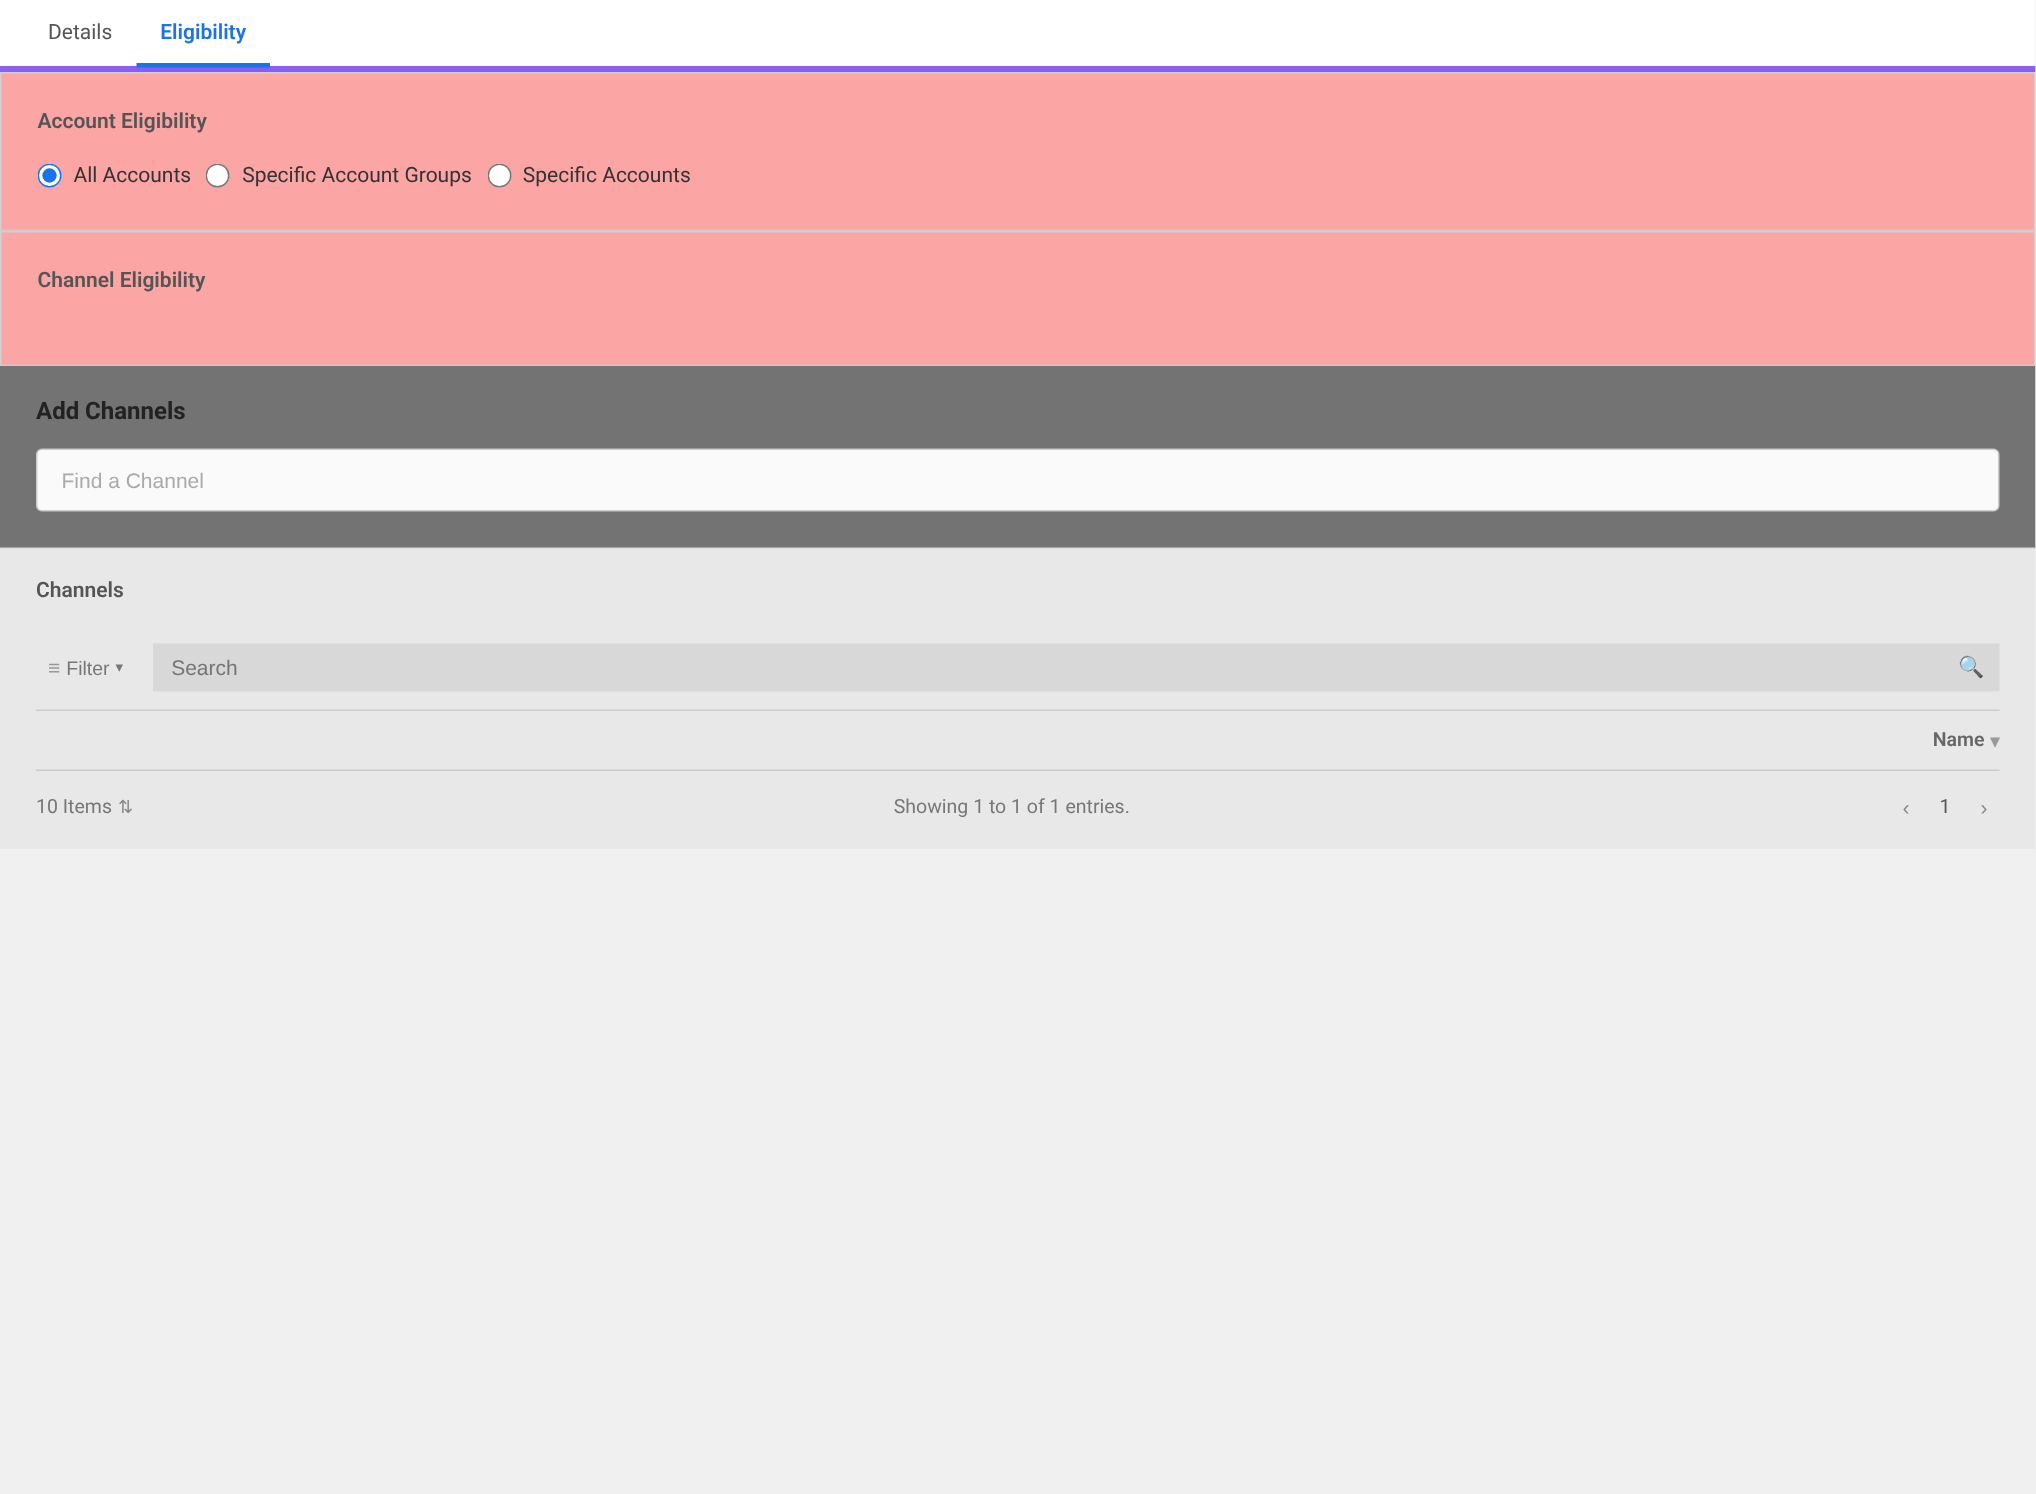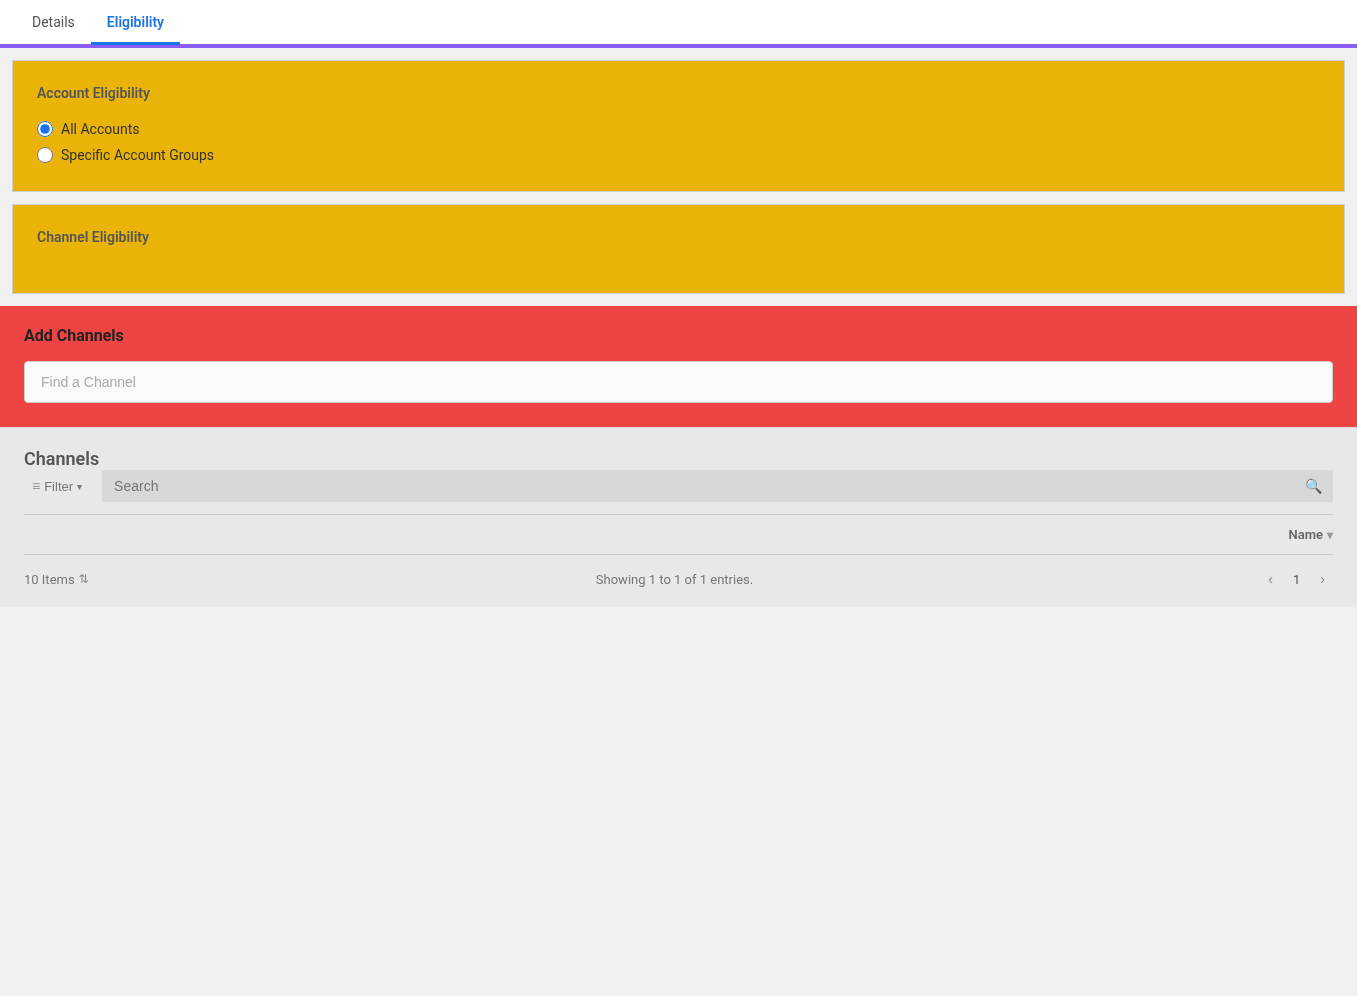--- a/index.html
+++ b/index.html
@@ -28,37 +28,37 @@
       margin-bottom: -1px;
     }
     .tab.active {
       color: #1a73e8;
       border-bottom: 3px solid #1a73e8;
       font-weight: 600;
     }
 
     
     .section-card {
-      background: #eab308;
+      background: #fca5a5;
       border: 1px solid #d0d0d0;
-      margin: 12px;
+      margin: 0;
       padding: 24px 24px 28px 24px;
       border-bottom: 1px solid #ccc;
     }
 
     .section-title {
       font-size: 14px;
       font-weight: 600;
       color: #555;
       margin-bottom: 20px;
     }
 
     .radio-group {
       display: flex;
-      flex-direction: column;
+      flex-direction: row;
       gap: 10px;
     }
 
     .radio-label {
       display: flex;
       align-items: center;
       gap: 8px;
       font-size: 14px;
       color: #333;
       cursor: pointer;
@@ -66,21 +66,21 @@
 
     input[type="radio"] {
       width: 16px;
       height: 16px;
       accent-color: #1a73e8;
       cursor: pointer;
     }
 
     
     .add-channels-panel {
-      background: #ef4444;
+      background: #737373;
       border-bottom: 1px solid #ddd;
       padding: 20px 24px 24px 24px;
     }
 
     .add-channels-title {
       font-size: 16px;
       font-weight: 700;
       color: #222;
       margin-bottom: 16px;
     }
@@ -100,24 +100,24 @@
       color: #aaa;
     }
 
     
     .channels-section {
       background: #e8e8e8;
       padding: 20px 24px 0 24px;
     }
 
     .channels-title {
-      font-size: 18px;
+      font-size: 14px;
       font-weight: 600;
       color: #555;
-      margin-bottom: 1px;
+      margin-bottom: 27px;
     }
 
     .filter-bar {
       display: flex;
       align-items: center;
       gap: 12px;
       margin-bottom: 0;
     }
 
     .filter-btn {
@@ -273,20 +273,24 @@
   <div class="section-title">Account Eligibility</div>
   <div class="radio-group">
     <label class="radio-label">
       <input type="radio" name="accountEligibility" checked="" style="">
       <span>All Accounts</span>
     </label>
     <label class="radio-label">
       <input type="radio" name="accountEligibility" style="">
       <span>Specific Account Groups</span>
     </label>
+    <label class="radio-label">
+      <input type="radio" name="accountEligibility" style="">
+      <span>Specific Accounts</span>
+    </label>
   </div>
 </div>
 
 <div class="section-card">
   <div class="section-title">Channel Eligibility</div>
 </div>
 
 <div class="add-channels-panel">
   <div class="add-channels-title">Add Channels</div>
   <input type="text" class="channel-search-input" placeholder="Find a Channel" style="">

